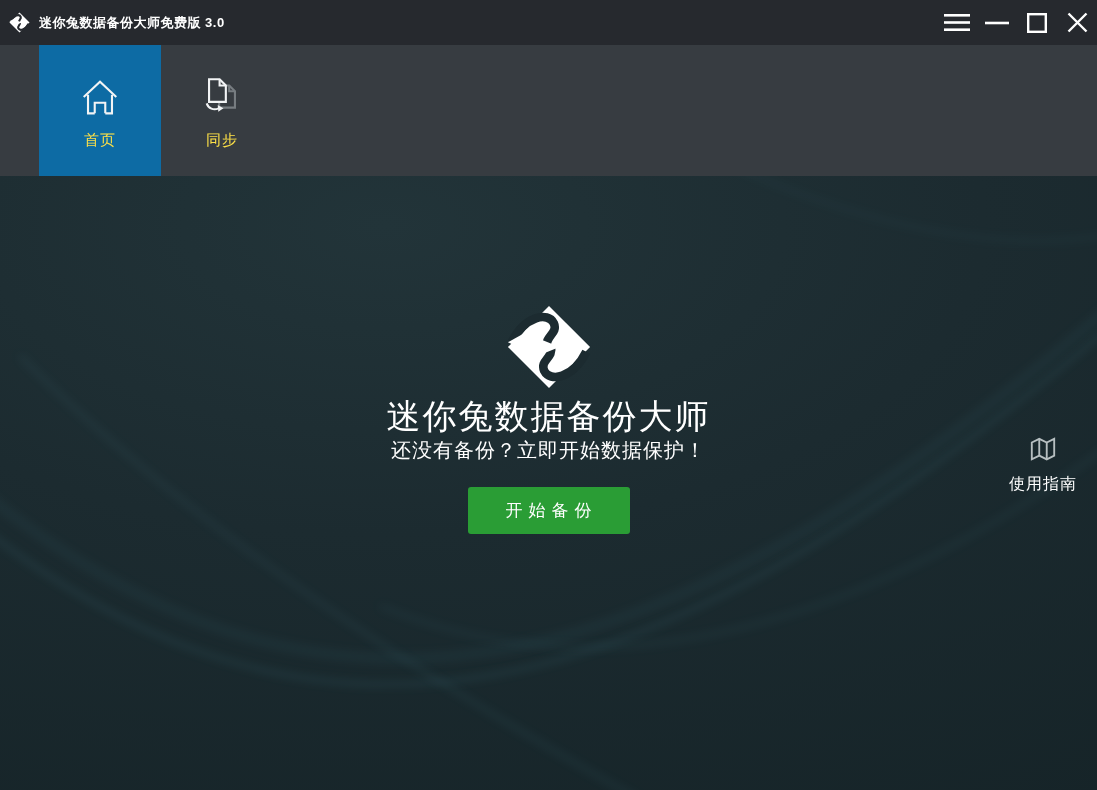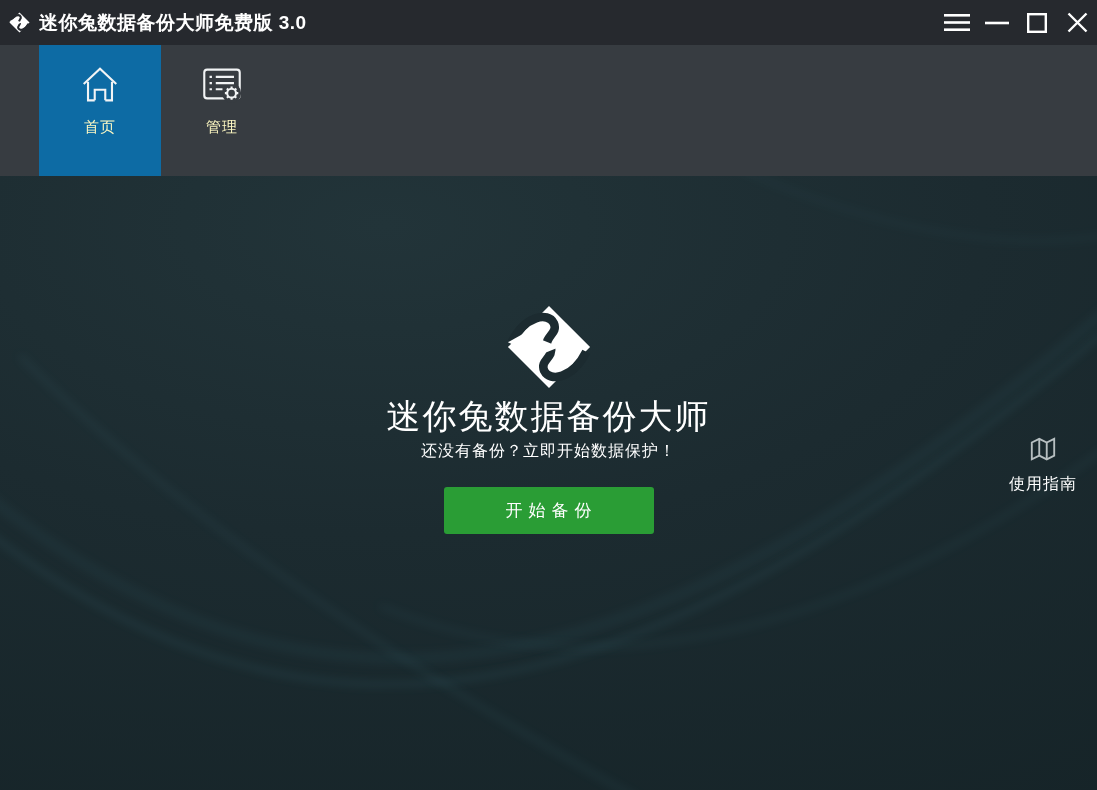--- a/index.html
+++ b/index.html
@@ -5,50 +5,50 @@
   * { margin:0; padding:0; box-sizing:border-box; }
   html,body { width:1097px; height:790px; overflow:hidden; }
   body { font-family:"Liberation Sans", sans-serif; background:#1c2b30; -webkit-font-smoothing:antialiased; }
 
   
   .titlebar {
     height:45px; background:#26292e; display:flex; align-items:center;
     color:#fff; position:relative;
   }
   .titlebar .logo { margin-left:9px; display:flex; align-items:center; }
-  .titlebar .title { margin-left:9px; font-size:19px; font-weight:bold; letter-spacing:.5px; }
+  .titlebar .title { margin-left:9px; font-size:13px; font-weight:bold; letter-spacing:.5px; }
   .win-controls { position:absolute; right:0; top:0; height:45px; display:flex; }
   .win-btn {
     width:40px; height:45px; display:flex; align-items:center; justify-content:center;
     cursor:pointer; color:#fff;
   }
 
   
   .navbar { height:131px; background:#373c41; display:flex; padding-left:39px; }
   .tab {
     width:122px; height:131px; display:flex; flex-direction:column; align-items:center;
-    padding-top:16px; cursor:pointer; color:#fef9c3;
+    padding-top:29px; cursor:pointer; color:#fde047;
   }
   .tab.active { background:#0d6ba4; }
   .tab .ticon { width:48px; height:48px; display:flex; align-items:center; justify-content:center; }
   .tab .tlabel { margin-top:9px; font-size:15px; letter-spacing:1px; }
 
   
   .main {
     position:relative; height:614px; overflow:hidden;
     background: radial-gradient(130% 120% at 35% 8%, #223439 0%, #1c2b30 42%, #152327 100%);
   }
   .waves { position:absolute; inset:0; pointer-events:none; }
 
   .hero { position:absolute; top:128px; left:0; width:100%; text-align:center; color:#fff; }
   .hero .app-logo { display:inline-block; }
   .hero h1 { margin-top:6px; font-size:34px; font-weight:400; letter-spacing:2px; line-height:32px; }
-  .hero .subtitle { margin-top:8px; font-size:16px; line-height:21px; letter-spacing:1px; }
+  .hero .subtitle { margin-top:8px; font-size:20px; line-height:21px; letter-spacing:1px; }
   .btn-start {
-    margin-top:26px; width:210px; height:47px; border:none; border-radius:3px;
+    margin-top:26px; width:162px; height:47px; border:none; border-radius:3px;
     background:#2a9d35; color:#fff; font-size:17px; letter-spacing:6px; text-indent:6px;
     font-family:"Liberation Sans", sans-serif; cursor:pointer;
   }
 
   .guide {
     position:absolute; top:260px; right:15px; width:78px; text-align:center;
     color:#fff; cursor:pointer;
   }
   .guide .glabel { margin-top:6px; font-size:16px; letter-spacing:1px; }
 </style>
@@ -100,38 +100,39 @@
       <svg width="46" height="46" viewBox="0 0 48 48" fill="none" stroke="#f2f4f5" stroke-width="2.2">
         <path d="M7,23 L24,7 L41,23"></path>
         <path d="M11.5,20.5 V40 H18.5 M29.5,40 H36.5 V20.5"></path>
         <path d="M18.5,40 V29 H29.5 V40"></path>
       </svg>
     </span>
     <span class="tlabel">首页</span>
   </div>
 
 
-
-
   <div class="tab">
     <span class="ticon">
       <svg width="46" height="46" viewBox="0 0 48 48" fill="none" stroke-width="2.2">
-        <rect x="5.5" y="8" width="37" height="30" rx="3" stroke="#f2f4f5"></rect>
-        <circle cx="34" cy="32.5" r="10" fill="#373c41" stroke="none"></circle>
+        <g stroke="#8d9397" opacity="0.75">
+          <path d="M21,11 H31.5 L37.5,17 V34 H21 Z" fill="#373c41"></path>
+          <path d="M31.5,11 V17 H37.5"></path>
+        </g>
         <g stroke="#f2f4f5">
-          <path d="M11,15.5 H13.5 M17.5,15.5 H36.5"></path>
-          <path d="M11,22 H13.5 M17.5,22 H36.5"></path>
-          <path d="M11,28.5 H13.5 M17.5,28.5 H24.5"></path>
-          <circle cx="34" cy="32.5" r="4.6"></circle>
-          <path d="M38.8,32.5 H41 M37.4,35.9 L38.9,37.4 M34,37.3 V39.5 M30.6,35.9 L29.1,37.4 M29.2,32.5 H27 M30.6,29.1 L29.1,27.6 M34,27.7 V25.5 M37.4,29.1 L38.9,27.6"></path>
+          <path d="M10.5,4.5 H21.5 L28,11 V28 H10.5 Z" fill="#373c41"></path>
+          <path d="M21.5,4.5 V11 H28"></path>
+          <path d="M8,29.5 C10,35 15,37.2 20.5,34.8"></path>
         </g>
+        <path d="M19.5,31.2 L25.5,34.6 L20.2,38.4 Z" fill="#f2f4f5" stroke="none"></path>
       </svg>
     </span>
-    <span class="tlabel">管理</span>
+    <span class="tlabel">同步</span>
   </div>
+
+
 
 
 
 
 </div>
 
 <div class="main">
 
   <svg class="waves" width="1097" height="614" viewBox="0 0 1097 614">
     <defs>

